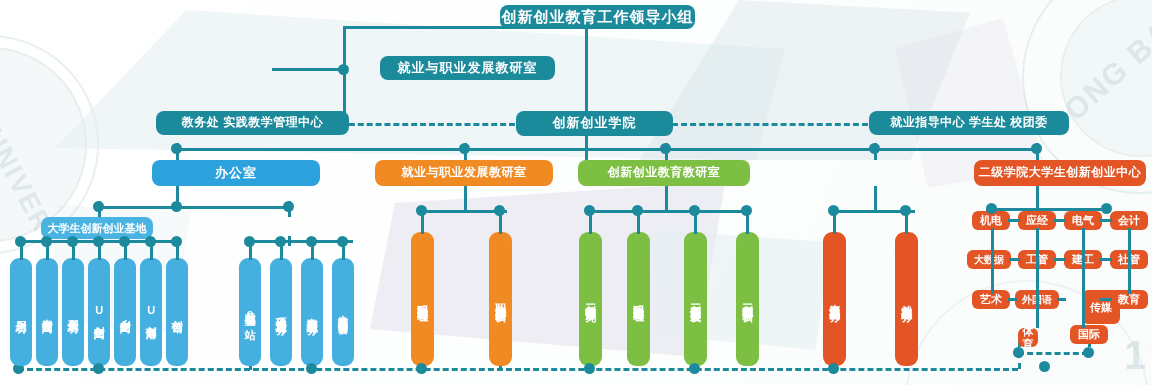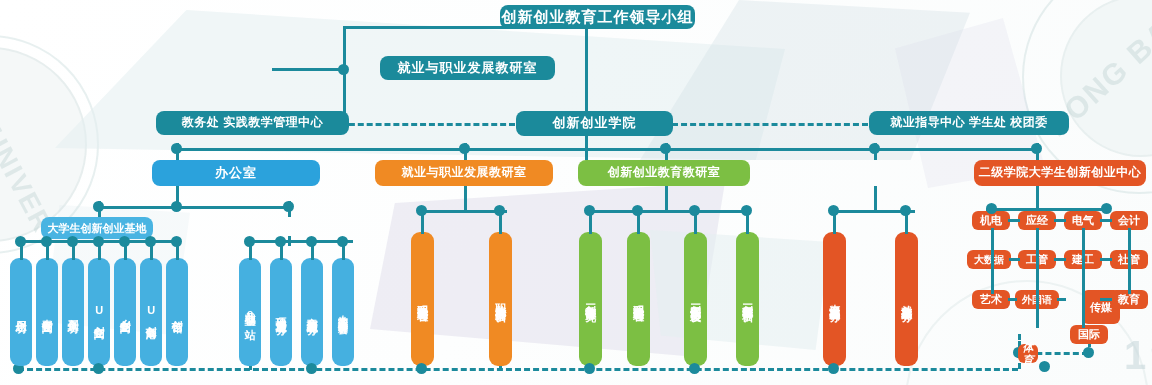--- a/index.html
+++ b/index.html
@@ -250,21 +250,21 @@
   <div class="node n-red chip" style="left:967px; top:250px; width:44px; height:19px; font-size:10px;">大数据</div>
   <div class="node n-red chip" style="left:1018px; top:250px; width:38px; height:19px;">工管</div>
   <div class="node n-red chip" style="left:1064px; top:250px; width:38px; height:19px;">建工</div>
   <div class="node n-red chip" style="left:1110px; top:250px; width:38px; height:19px;">社管</div>
 
   <div class="node n-red chip" style="left:972px; top:290px; width:38px; height:19px;">艺术</div>
   <div class="node n-red chip" style="left:1015px; top:290px; width:44px; height:19px; font-size:10px;">外国语</div>
   <div class="node n-red chip" style="left:1064px; top:290px; width:38px; height:34px;margin-left:18px;">传媒</div>
   <div class="node n-red chip" style="left:1110px; top:290px; width:38px; height:19px;">教育</div>
 
-  <div class="node n-red chip" style="left:1018px; top:344px; width:20px; height:19px;font-style:italic;">体育</div>
+  <div class="node n-red chip" style="left:1018px; top:328px; width:20px; height:19px;">体育</div>
   <div class="node n-red chip" style="left:1070px; top:325px; width:38px; height:19px;">国际</div>
 
   <div class="ln lnv" style="left:991px; top:228px; height:66px;"></div>
   <div class="ln lnv" style="left:1036px; top:228px; height:100px;"></div>
   <div class="ln lnv" style="left:1082px; top:228px; height:100px;"></div>
   <div class="ln lnv" style="left:1128px; top:228px; height:66px;"></div>
   <div class="ln lnh" style="left:1008px; top:219px; width:12px;"></div>
   <div class="ln lnh" style="left:1054px; top:219px; width:12px;"></div>
   <div class="ln lnh" style="left:1100px; top:219px; width:12px;"></div>
   <div class="ln lnh" style="left:1009px; top:258px; width:11px;"></div>

